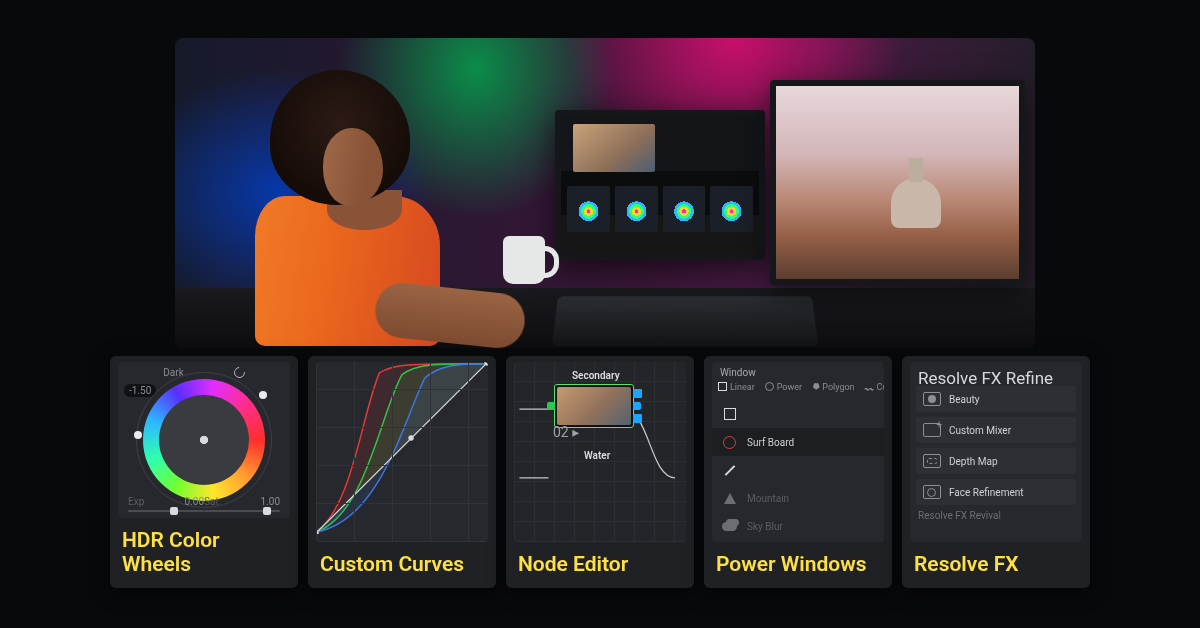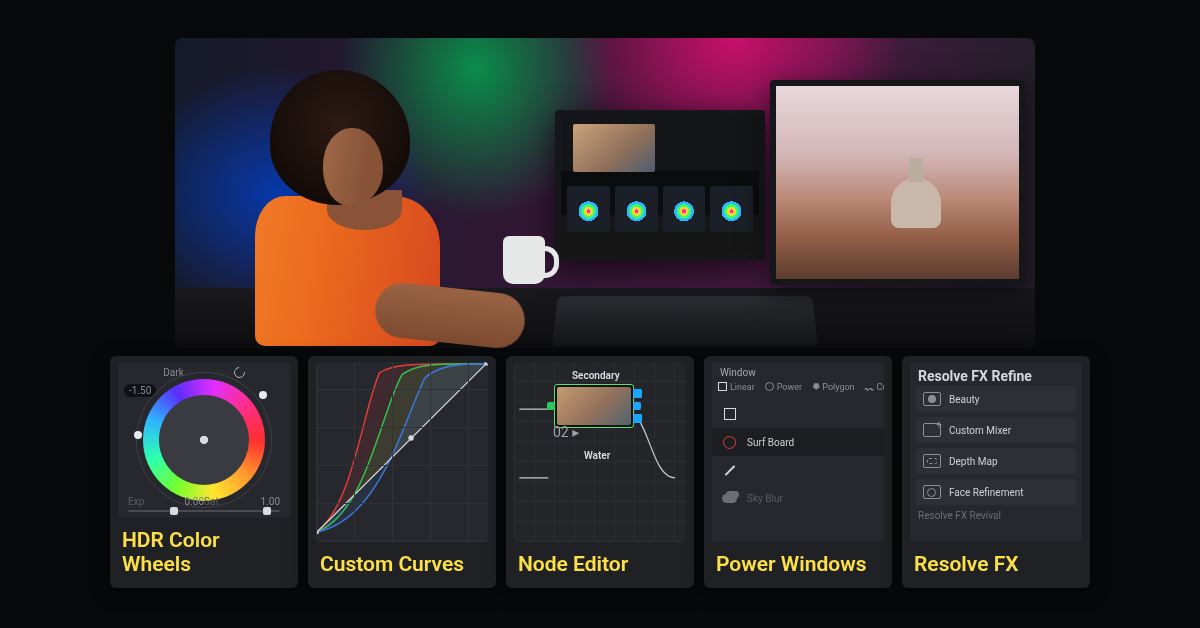--- a/index.html
+++ b/index.html
@@ -220,21 +220,21 @@
   .pw-row{display:flex;align-items:center;gap:10px;height:28px;padding:0 10px}
   .pw-row.sel{background:#1d1e22}
   .pw-ic{width:15px;height:15px;display:flex;align-items:center;justify-content:center}
   .sq-ic{width:12px;height:12px;border:1.6px solid #d9dadd}
   .ci-ic{width:13px;height:13px;border:1.8px solid #e43b3b;border-radius:50%}
   .pen{width:2px;height:13px;background:#d9dadd;transform:rotate(45deg)}
   .tri{width:0;height:0;border-left:6px solid transparent;border-right:6px solid transparent;border-bottom:11px solid #6c6e73}
   .cloud{width:15px;height:9px;border-radius:5px;background:#6c6e73;box-shadow:3px -4px 0 -1px #6c6e73}
 
   
-  .fx-head{position:absolute;top:6px;left:8px;font-size:14px;font-weight:700;color:#d7d8dc}
+  .fx-head{position:absolute;top:6px;left:8px;font-size:17px;font-weight:400;color:#d7d8dc}
   .fx-rows{position:absolute;top:24px;left:6px;right:6px}
   .fx-row{display:flex;align-items:center;gap:8px;height:26px;background:#2e2f34;border-radius:3px;margin-bottom:5px;padding:0 7px}
   .fx-ic{width:18px;height:14px;border:1.4px solid #8d8f94;border-radius:2px;position:relative}
   .fx-ic.i1::after{content:"";position:absolute;inset:2px 4px;border-radius:50%;background:#8d8f94}
   .fx-ic.i2::after{content:"+";position:absolute;right:-2px;top:-5px;color:#8d8f94;font-size:10px}
   .fx-ic.i3::after{content:"";position:absolute;inset:3px;border:1.3px dashed #8d8f94;border-radius:2px}
   .fx-ic.i4::after{content:"";position:absolute;left:3px;top:2px;width:7px;height:7px;border:1.3px solid #8d8f94;border-radius:50%}
   .fx-sub{position:absolute;left:8px;top:148px;font-size:10px;color:#6c6e73}
 
 </style>
@@ -384,20 +384,26 @@
             </div>
           <span class="tiny" style="color:#d0d1d5">Surf Board</span>
         </div>
         <div class="pw-row">
           <div class="pw-ic">
               <div class="pen"></div>
             </div>
         </div>
         <div class="pw-row">
           <div class="pw-ic">
+              <div class="tri"></div>
+            </div>
+          <span class="tiny dim">Mountain</span>
+        </div>
+        <div class="pw-row">
+          <div class="pw-ic">
               <div class="cloud"></div>
             </div>
           <span class="tiny dim">Sky Blur</span>
         </div>
       </div>
     </div>
     <h3>Power Windows</h3>
   </div>
 
   <div class="panel">

